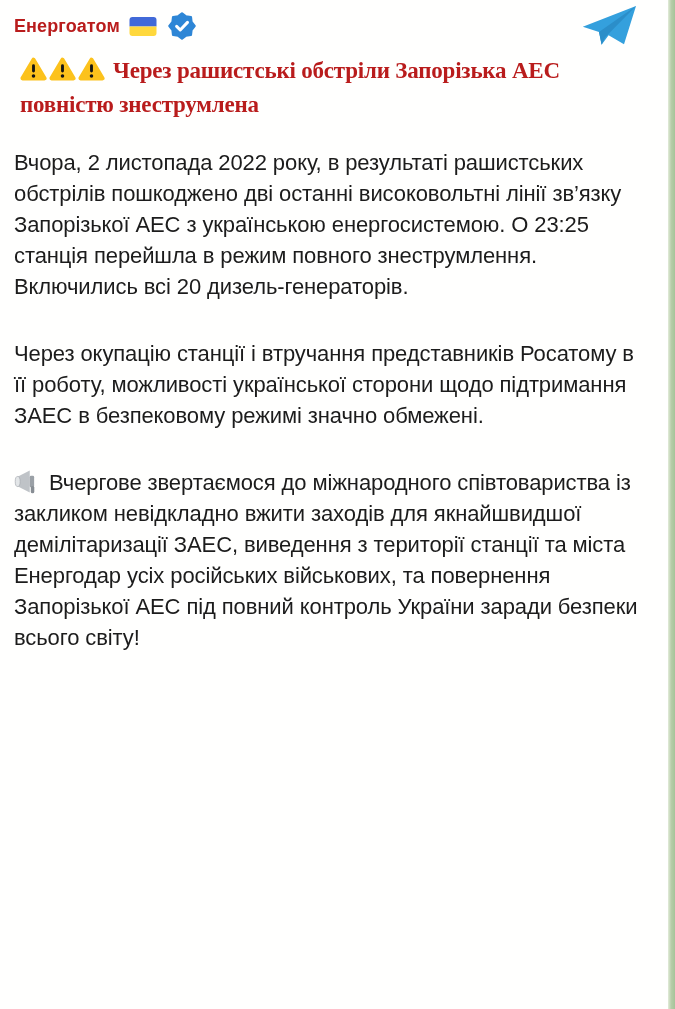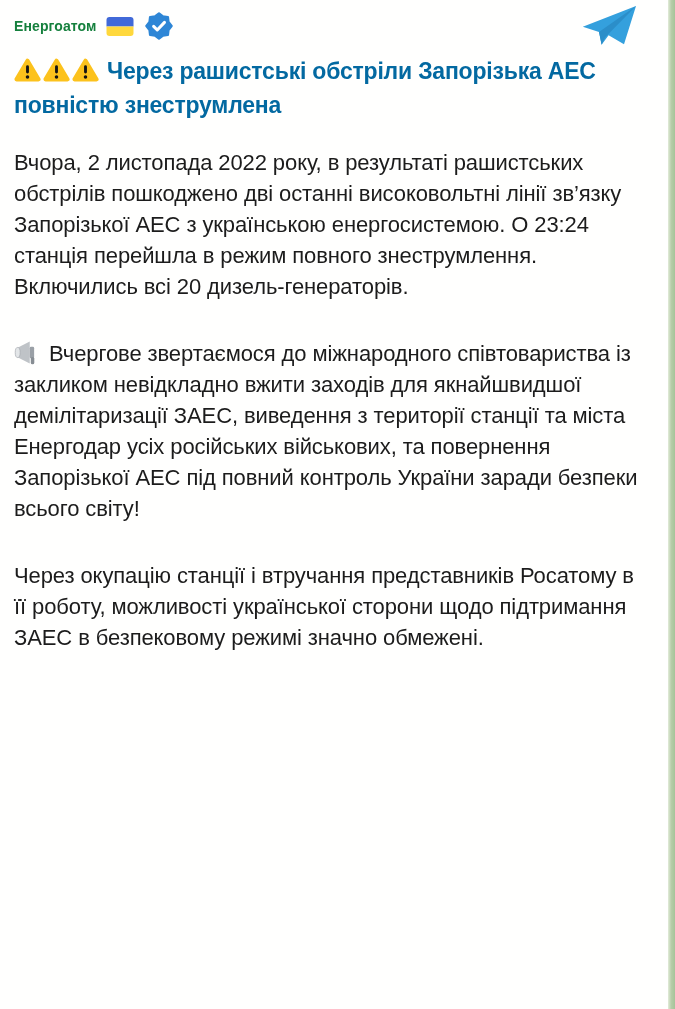--- a/index.html
+++ b/index.html
@@ -20,36 +20,37 @@
   }
   .content {
     padding: 7px 34px 0 14px;
   }
   .header {
     display: flex;
     align-items: center;
     height: 38px;
   }
   .channel-name {
-    font-size: 14px;
+    font-size: 18px;
     font-weight: bold;
-    color: #15803d;
+    color: #b91c1c;
     letter-spacing: 0.1px;
     cursor: pointer;
   }
   .flag { margin-left: 9px; display: inline-flex; }
   .badge { margin-left: 11px; display: inline-flex; }
   .plane { margin-left: auto; margin-right: 4px; display: inline-flex; cursor: pointer; }
   .title {
-    margin: 9px 0 25px 0;
+    margin: 9px 0 25px 6px;
     font-size: 23px;
     font-weight: bold;
     line-height: 34px;
-    color: #0369a1;
+    color: #b91c1c;
     letter-spacing: -0.2px;
+    font-family: Liberation Serif, serif;
   }
   .warn-icons { white-space: nowrap; margin-right: 6px; }
   .warn-icons svg { vertical-align: -4px; margin-right: 2px; }
   p.body {
     margin: 0 0 36px 0;
     font-size: 22px;
     line-height: 31px;
     letter-spacing: -0.1px;
     color: #1c1c1c;
   }
@@ -105,28 +106,28 @@
             <path d="M16 4 L29 26 H3 Z" fill="#fcc21c" stroke="#fcc21c" stroke-width="5" stroke-linejoin="round"></path>
             <rect x="14.3" y="9.5" width="3.4" height="9.5" rx="1.7" fill="#141414"></rect>
             <circle cx="16" cy="23.2" r="2.1" fill="#141414"></circle>
           </svg><svg width="27" height="26" viewBox="0 0 32 30">
             <path d="M16 4 L29 26 H3 Z" fill="#fcc21c" stroke="#fcc21c" stroke-width="5" stroke-linejoin="round"></path>
             <rect x="14.3" y="9.5" width="3.4" height="9.5" rx="1.7" fill="#141414"></rect>
             <circle cx="16" cy="23.2" r="2.1" fill="#141414"></circle>
           </svg></span><span>Через рашистські обстріли Запорізька АЕС повністю знеструмлена</span>
     </div>
 
-    <p class="body">Вчора, 2 листопада 2022 року, в результаті рашистських обстрілів пошкоджено дві останні високовольтні лінії зв’язку Запорізької АЕС з українською енергосистемою. О 23:24 станція перейшла в режим повного знеструмлення. Включились всі 20 дизель-генераторів.</p>
+    <p class="body">Вчора, 2 листопада 2022 року, в результаті рашистських обстрілів пошкоджено дві останні високовольтні лінії зв’язку Запорізької АЕС з українською енергосистемою. О 23:25 станція перейшла в режим повного знеструмлення. Включились всі 20 дизель-генераторів.</p>
+    <p class="body">Через окупацію станції і втручання представників Росатому в її роботу, можливості української сторони щодо підтримання ЗАЕС в безпековому режимі значно обмежені.</p>
+
     <p class="body">
       <span class="speaker">
         <svg width="28" height="27" viewBox="0 0 32 30">
           <path d="M4 9.5 L18 2.5 V27.5 L4 20.5 Z" fill="#bfc3c7"></path>
           <ellipse cx="4.2" cy="15" rx="2.8" ry="5.8" fill="#e3e6e8" stroke="#a6abb0" stroke-width="0.8"></ellipse>
           <rect x="18" y="8.5" width="5" height="13" rx="1.5" fill="#9aa0a6"></rect>
           <rect x="19.2" y="20" width="4" height="8.5" rx="1.8" fill="#878d93"></rect>
         </svg>
       </span><span>Вчергове звертаємося до міжнародного співтовариства із закликом невідкладно вжити заходів для якнайшвидшої демілітаризації ЗАЕС, виведення з території станції та міста Енергодар усіх російських військових, та повернення Запорізької АЕС під повний контроль України заради безпеки всього світу!</span>
     </p>
 
-    <p class="body">Через окупацію станції і втручання представників Росатому в її роботу, можливості української сторони щодо підтримання ЗАЕС в безпековому режимі значно обмежені.</p>
-
   </div>
 </div>
 
 </body></html>

